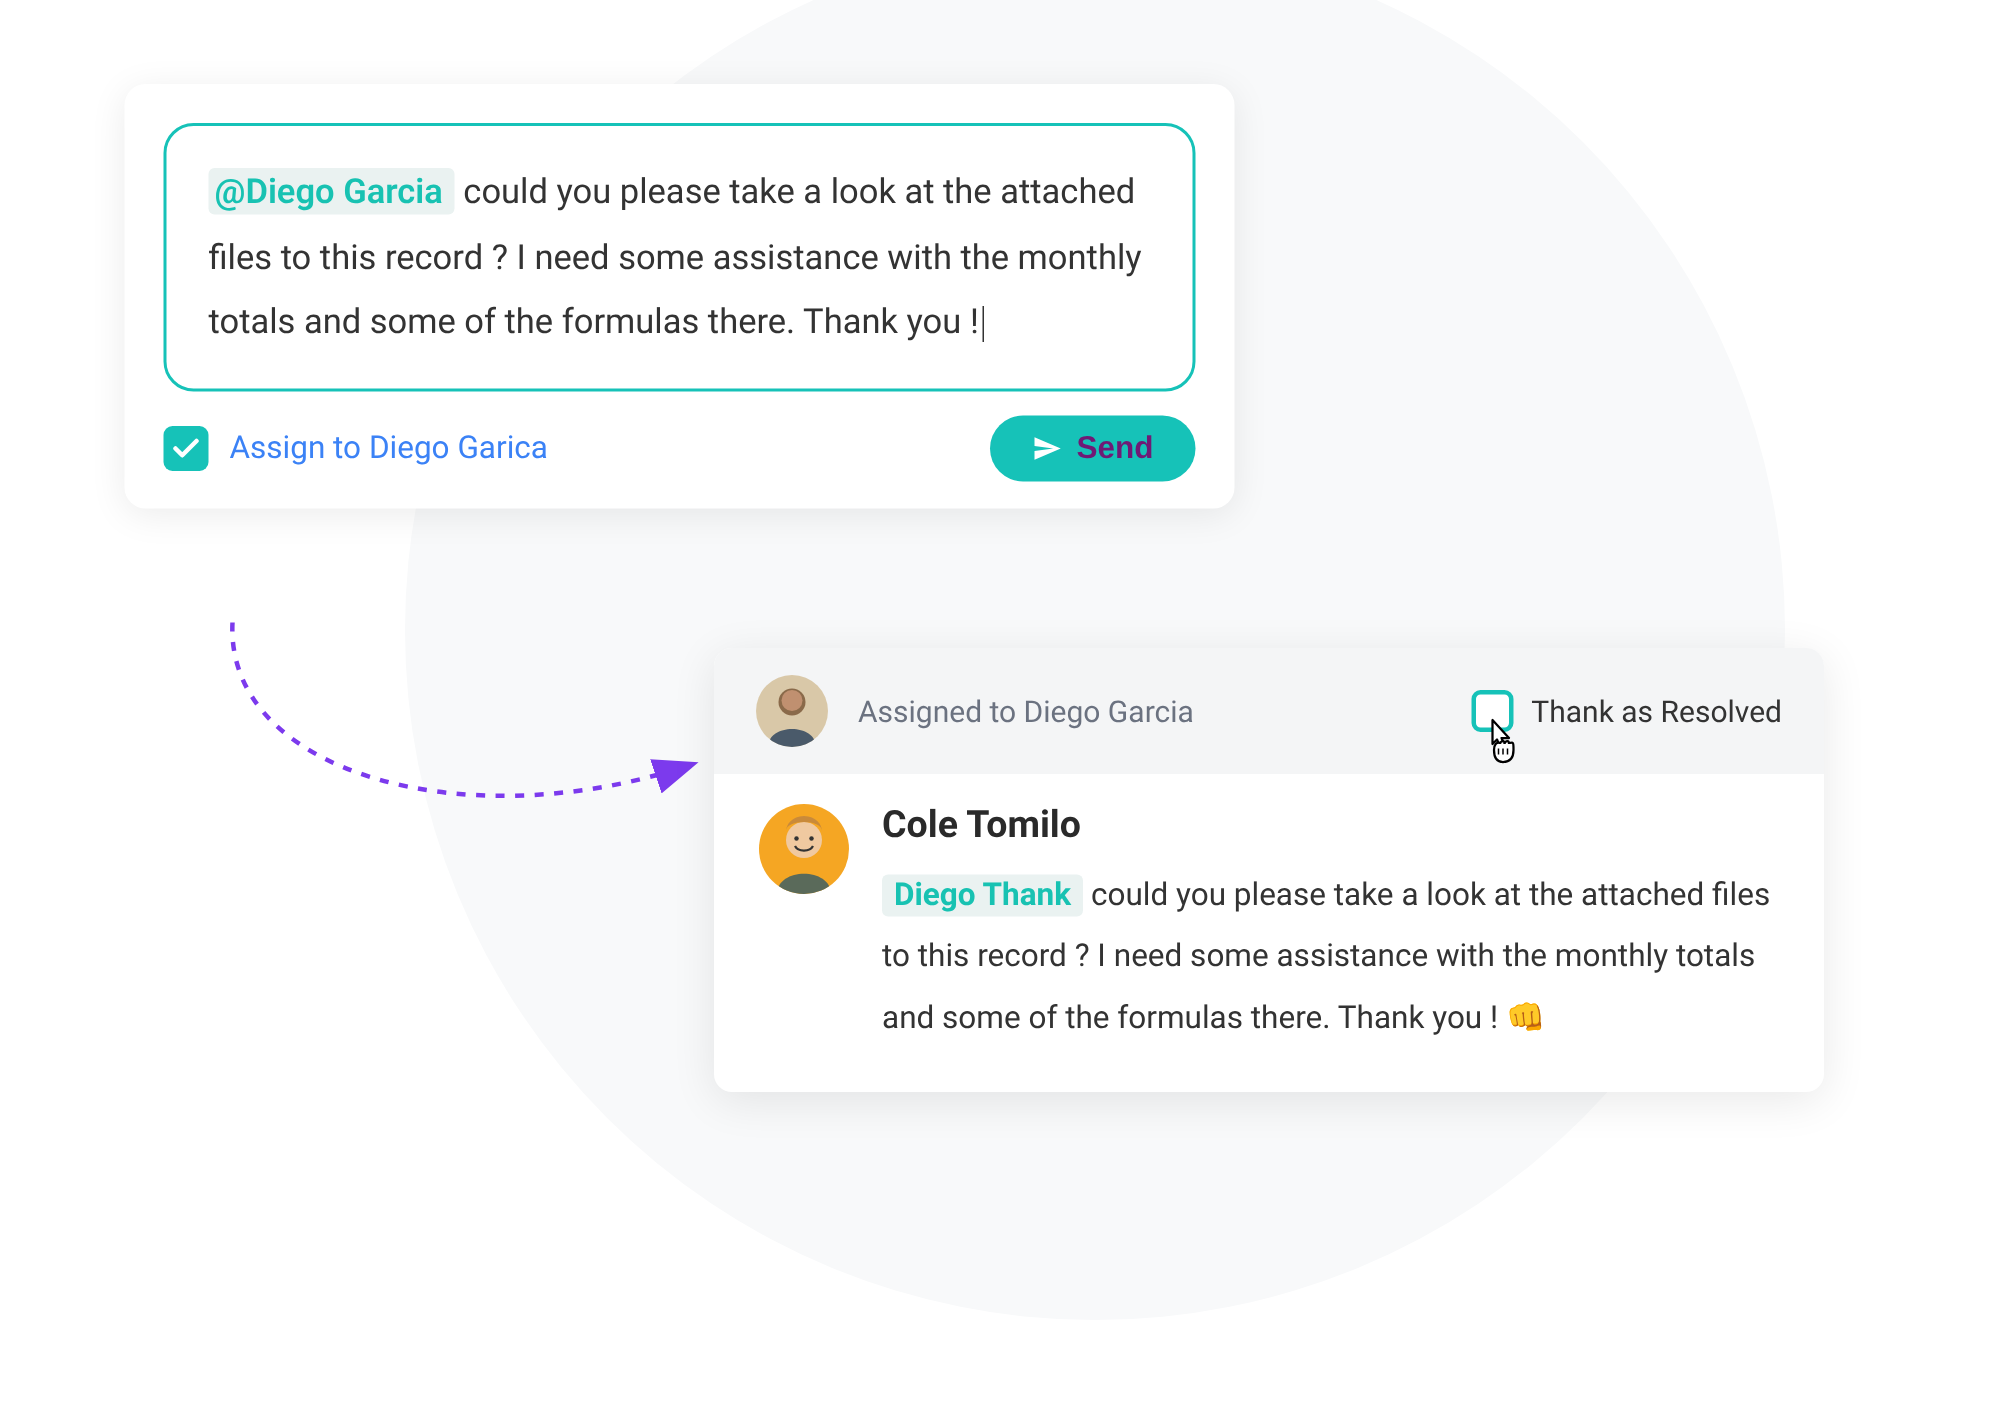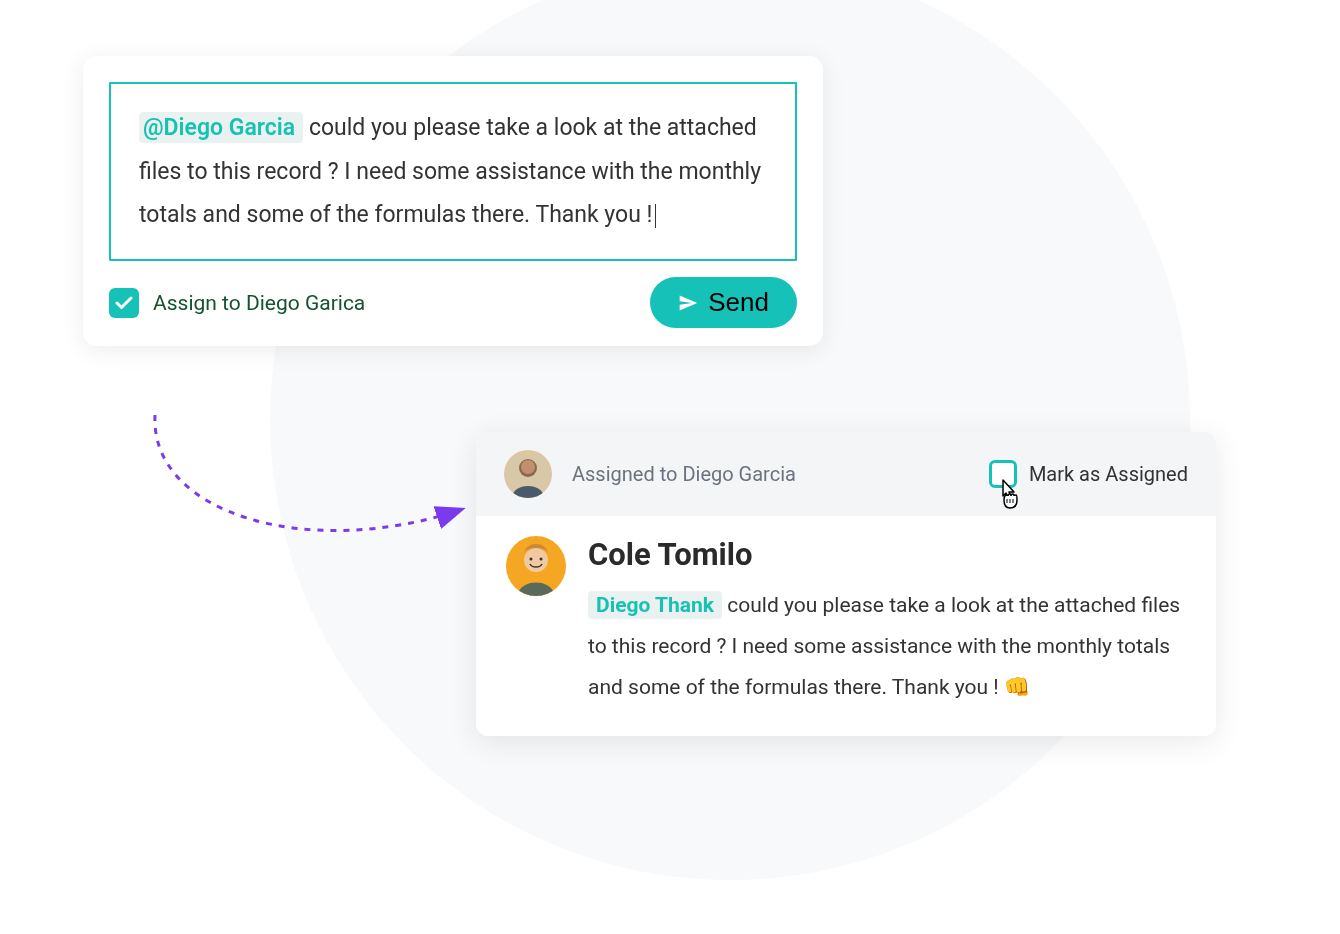--- a/index.html
+++ b/index.html
@@ -27,21 +27,21 @@
       left: 83px;
       width: 740px;
       background: #fff;
       border-radius: 14px;
       box-shadow: 0 4px 24px rgba(0,0,0,0.08);
       padding: 26px 26px 18px 26px;
       z-index: 2;
     }
     .compose-text {
       border: 2px solid #16c2b8;
-      border-radius: 1px;
+      border-radius: 20px;
       padding: 22px 28px;
       font-size: 23px;
       line-height: 1.9;
       color: #333;
     }
     .mention-editor {
       background: #eaf2f1;
       color: #18c2b2;
       font-weight: 600;
       padding: 2px 8px 2px 4px;
@@ -70,30 +70,30 @@
       width: 30px;
       height: 30px;
       border-radius: 6px;
       background: #16c2b8;
       display: flex;
       align-items: center;
       justify-content: center;
     }
     .assign-label {
       font-size: 21px;
-      color: #14532d;
+      color: #3b82f6;
     }
     .send-btn {
       background: #16c2b8;
-      color: #000000;
+      color: #701a75;
       border: none;
       border-radius: 999px;
       padding: 10px 28px;
-      font-size: 26px;
-      font-weight: 400;
+      font-size: 21px;
+      font-weight: 700;
       display: flex;
       align-items: center;
       gap: 10px;
       cursor: pointer;
     }
     .comment-card {
       position: absolute;
       top: 432px;
       left: 476px;
       width: 740px;
@@ -154,21 +154,21 @@
     }
     .body-avatar {
       width: 60px;
       height: 60px;
       border-radius: 50%;
       overflow: hidden;
       flex: 0 0 auto;
     }
     .body-content { flex: 1; }
     .author-name {
-      font-size: 31px;
+      font-size: 25px;
       font-weight: 700;
       color: #2a2a2a;
       margin-bottom: 12px;
     }
     .body-text {
       font-size: 21px;
       line-height: 1.95;
       color: #333;
     }
     .mention-comment {
@@ -227,21 +227,21 @@
       <svg width="48" height="48" viewBox="0 0 48 48">
         <rect width="48" height="48" fill="#d9c8a8"></rect>
         <circle cx="24" cy="18" r="9" fill="#8a6a4a"></circle>
         <path d="M8 48 C8 32 40 32 40 48 Z" fill="#4a5a6a"></path>
         <circle cx="24" cy="17" r="7" fill="#c09070"></circle>
       </svg>
     </div>
     <span class="assigned-text">Assigned to Diego Garcia</span>
     <div class="resolve-wrap">
       <div class="checkbox-empty"></div>
-      <span class="resolve-label">Mark as Assigned</span>
+      <span class="resolve-label">Thank as Resolved</span>
       <div class="cursor-pointer">
         <svg width="30" height="34" viewBox="0 0 30 34">
           <path d="M8 2 L8 18 L11 15 L14 22 L17 21 L14 14 L19 14 Z" fill="#fff" stroke="#000" stroke-width="1.5" stroke-linejoin="round"></path>
           <path d="M9 22 C9 18 11 17 12 17 C13 17 13 18 13 18 C13 17 14 16 15 16 C16 16 16 17 16 18 C16 17 17 16 18 16 C19 16 19 18 19 18 C19 17 20 17 21 17 C22 17 22 19 22 22 C22 27 20 30 15 30 C10 30 9 26 9 22 Z" fill="#fff" stroke="#000" stroke-width="1.5"></path>
           <line x1="12" y1="21" x2="12" y2="25" stroke="#000" stroke-width="1"></line>
           <line x1="15" y1="21" x2="15" y2="25" stroke="#000" stroke-width="1"></line>
           <line x1="18" y1="21" x2="18" y2="25" stroke="#000" stroke-width="1"></line>
         </svg>
       </div>
     </div>

